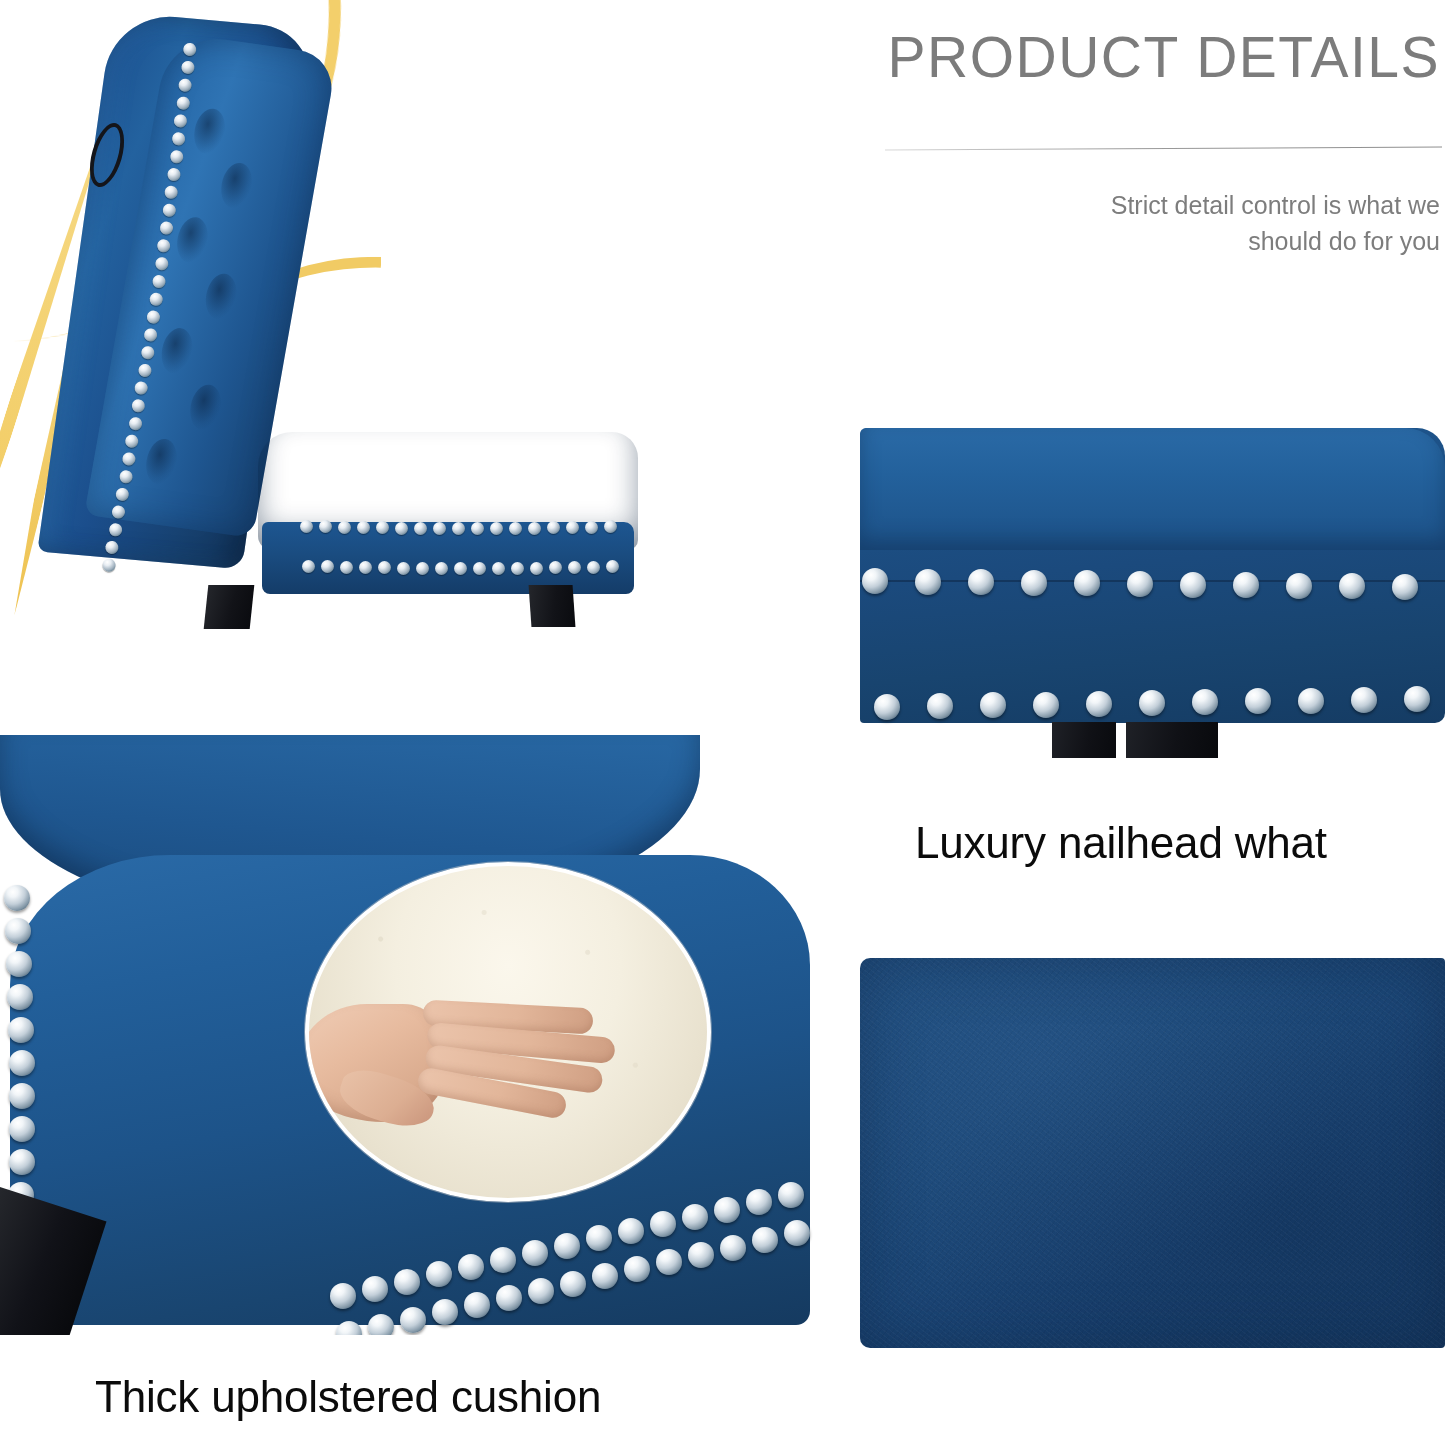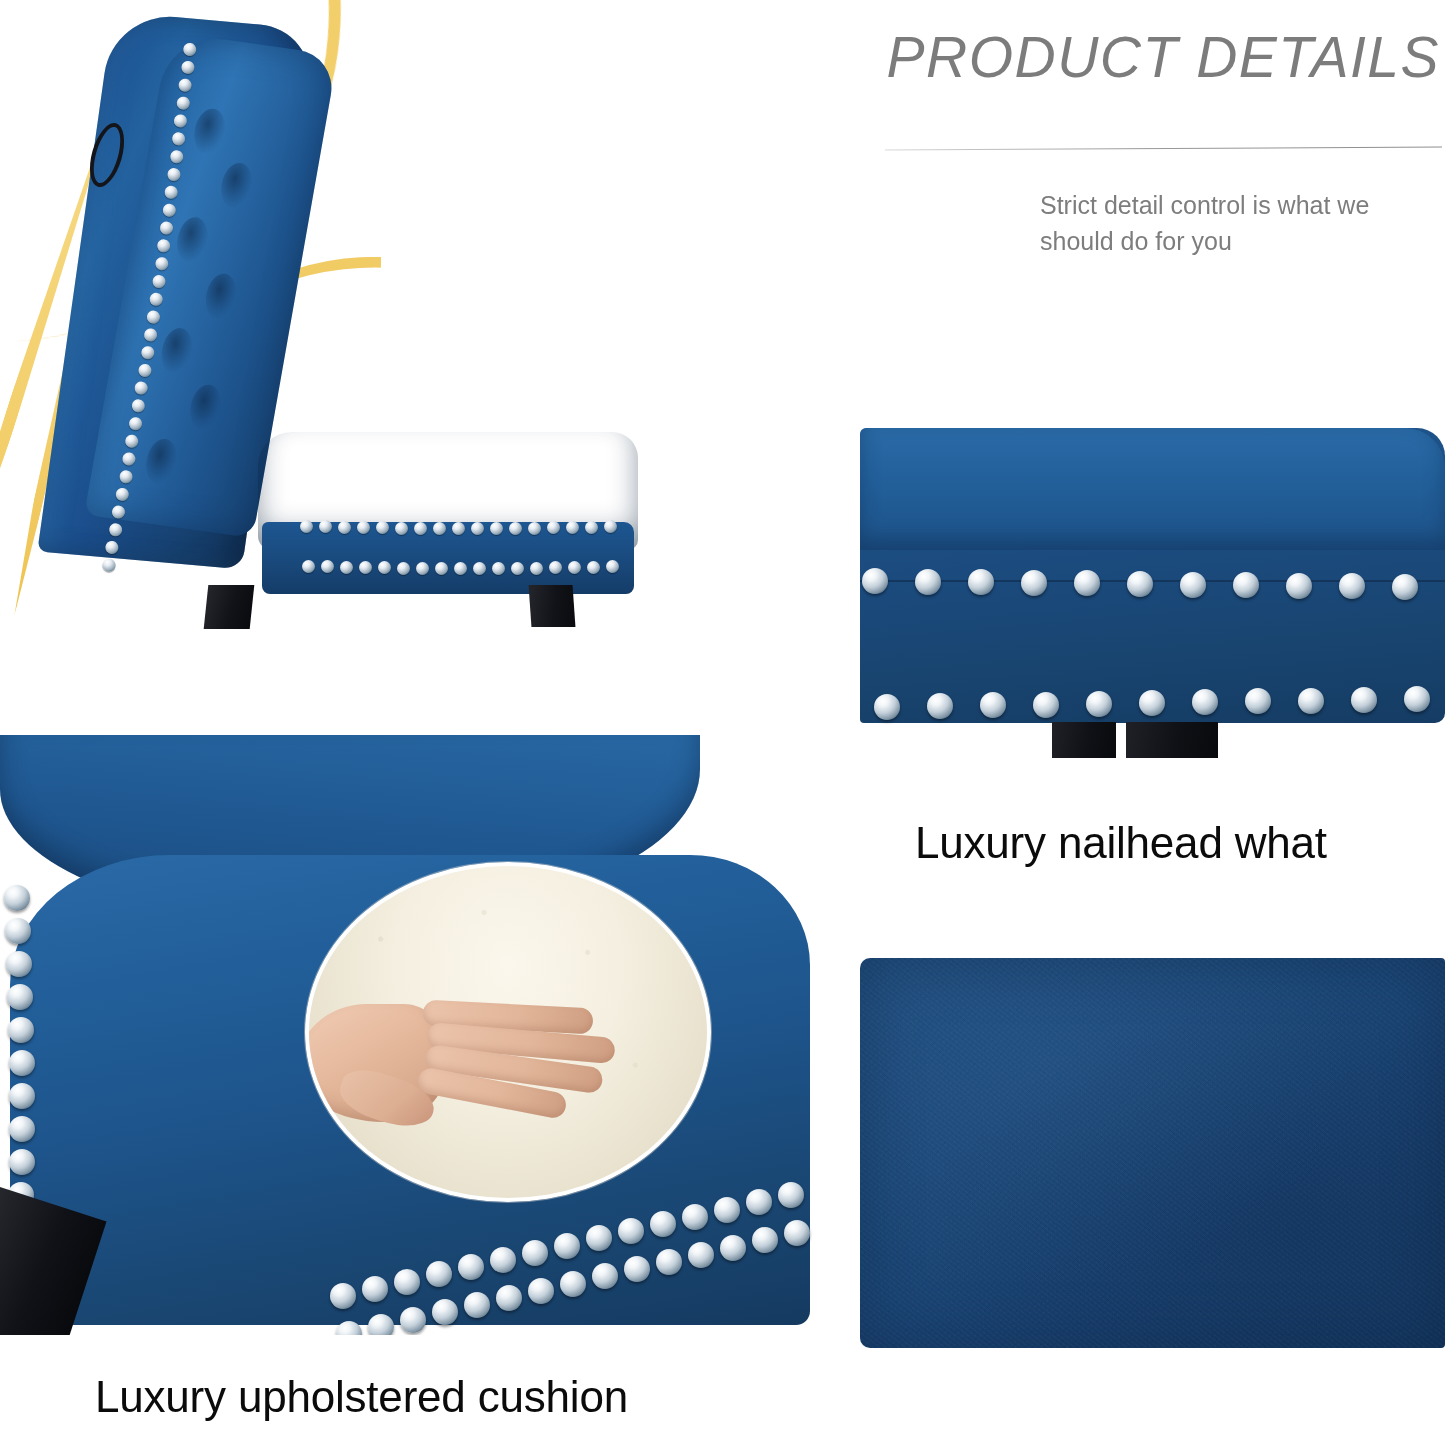--- a/index.html
+++ b/index.html
@@ -30,36 +30,36 @@
   .header-title {
     position: absolute;
     right: 0px;
     top: 0px;
     font-size: 57px;
     letter-spacing: 1.5px;
     color: #7c7c7c;
     font-weight: 400;
     white-space: nowrap;
     line-height: 1.05;
-    font-style: italic;
   }
   .header-rule {
     position: absolute;
     left: 5px;
     top: 120px;
     width: 557px;
     height: 1px;
     background: linear-gradient(to right, #d8d8d8 0%, #9a9a9a 45%, #8e8e8e 100%);
     transform: rotate(-0.32deg);
   }
   .header-sub {
     position: absolute;
     right: 0px;
     top: 160px;
     width: 400px;
+    text-align: right;
     font-size: 25px;
     line-height: 1.42;
     color: #7d7d7d;
     font-weight: 400;
   }
 
   
   .panel {
     position: absolute;
     overflow: hidden;
@@ -544,21 +544,21 @@
     <div class="hand">
       <div class="palm"></div>
       <div class="finger" style="left:126px; top:20px; width:170px; transform:rotate(3deg);"></div>
       <div class="finger" style="left:130px; top:46px; width:188px; transform:rotate(5deg);"></div>
       <div class="finger" style="left:128px; top:72px; width:178px; transform:rotate(8deg);"></div>
       <div class="finger" style="left:120px; top:96px; width:150px; transform:rotate(11deg);"></div>
       <div class="thumb"></div>
     </div>
   </div>
 
-  <div class="caption" id="cap-cushion">Luxury upholstered cushion</div>
+  <div class="caption" id="cap-cushion">Thick upholstered cushion</div>
 
   <div class="panel" id="panel-fabric">
     <div class="fabric-swatch">
       <div class="fabric-grain"></div>
     </div>
   </div>
 
 </div>
 
 </body></html>

